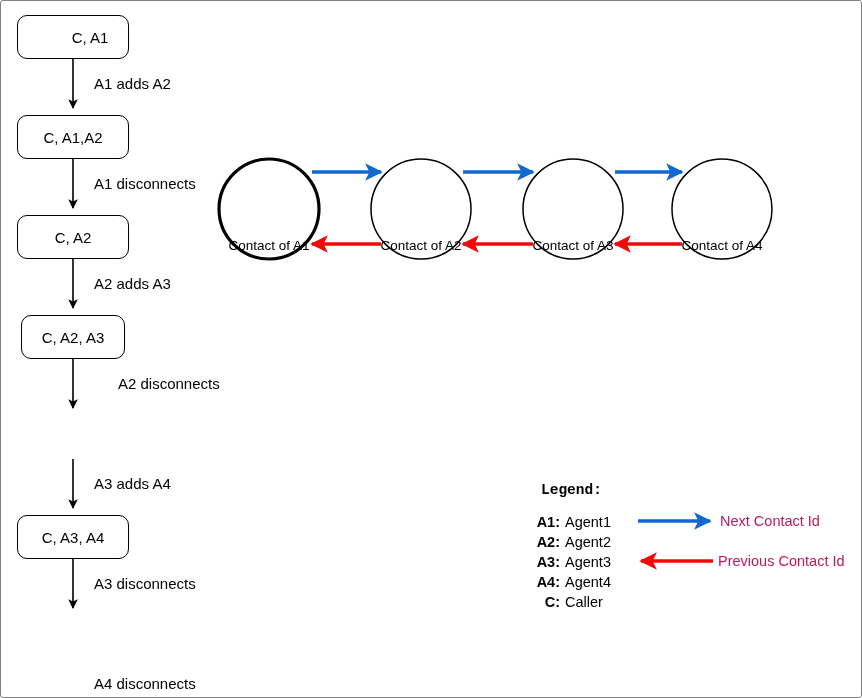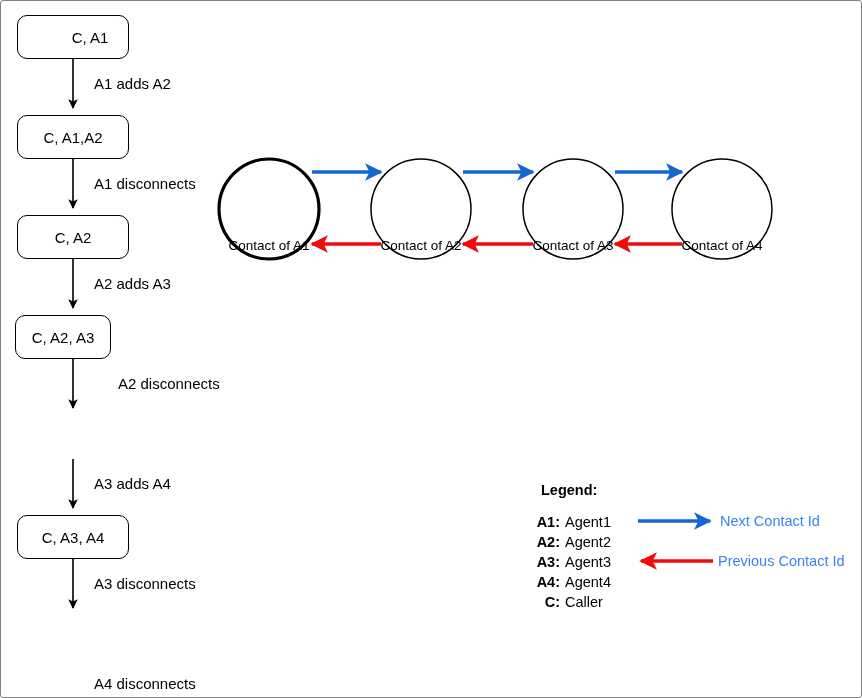--- a/index.html
+++ b/index.html
@@ -57,20 +57,21 @@
     line-height: 1;
     margin-top: 36px;
   }
   .legend-title {
     position: absolute;
     font-size: 14.5px;
     font-weight: bold;
     color: #000000;
     white-space: nowrap;
     line-height: 1;
+    font-family: Liberation Mono, monospace;
   }
   .legend-row {
     position: absolute;
     display: flex;
     align-items: baseline;
     font-size: 14.5px;
     line-height: 1;
     white-space: nowrap;
   }
   .legend-key {
@@ -80,21 +81,21 @@
     text-align: right;
     display: inline-block;
   }
   .legend-val {
     color: #000000;
     padding-left: 5px;
   }
   .legend-arrow-label {
     position: absolute;
     font-size: 14.5px;
-    color: #3b82f6;
+    color: #be185d;
     white-space: nowrap;
     line-height: 1;
   }
 </style>
 </head>
 <body>
 
 <div id="canvas">
 
   <svg class="layer" viewBox="0 0 862 698" xmlns="http://www.w3.org/2000/svg">
@@ -146,21 +147,21 @@
 
   <div class="flow-box" style="left:16px; top:14px; width:112px; height:44px;padding-left:34px;">
     <span>C, A1</span>
   </div>
   <div class="flow-box" style="left:16px; top:114px; width:112px; height:44px;">
     <span>C, A1,A2</span>
   </div>
   <div class="flow-box" style="left:16px; top:214px; width:112px; height:44px;">
     <span>C, A2</span>
   </div>
-  <div class="flow-box" style="left:14px; top:314px; width:96px; height:44px;">
+  <div class="flow-box" style="left:20px; top:314px; width:104px; height:44px;">
     <span>C, A2, A3</span>
   </div>
   <div class="flow-box" style="left:16px; top:514px; width:112px; height:44px;">
     <span>C, A3, A4</span>
   </div>
 
   <div class="flow-label" style="left:93px; top:75px;">A1 adds A2</div>
   <div class="flow-label" style="left:93px; top:175px;">A1 disconnects</div>
   <div class="flow-label" style="left:93px; top:275px;">A2 adds A3</div>
   <div class="flow-label" style="left:93px; top:375px;margin-left:24px;">A2 disconnects</div>

